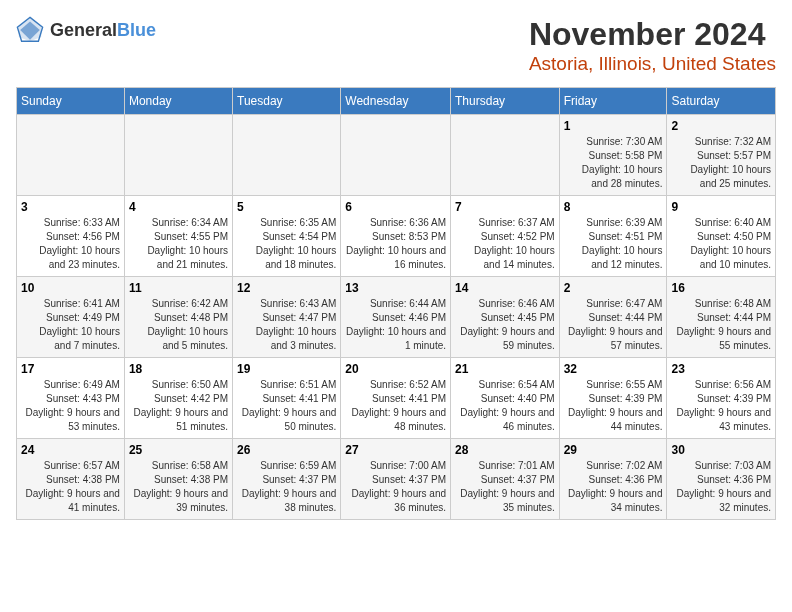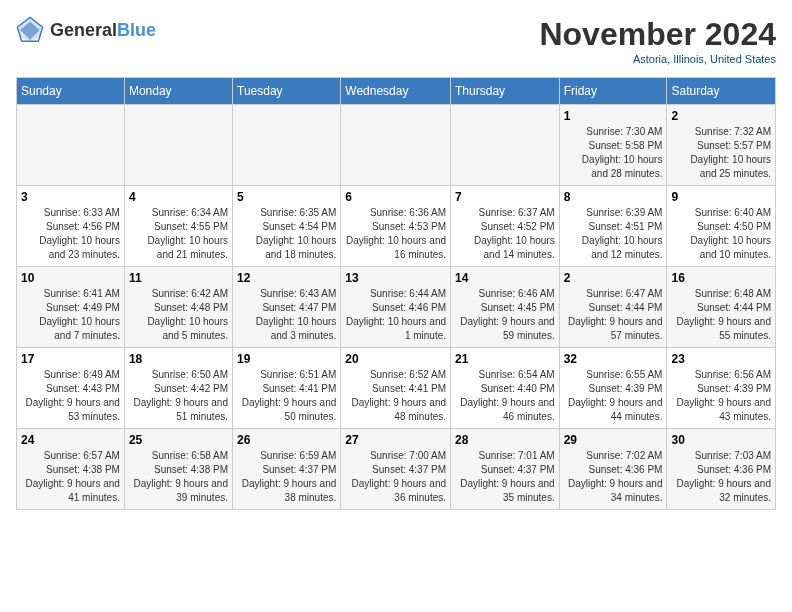--- a/index.html
+++ b/index.html
@@ -30,30 +30,30 @@
     .logo-text-blue {
       font-size: 18px;
       font-weight: bold;
       color: #4a90d9;
     }
     .logo-icon {
       width: 28px;
       height: 28px;
     }
     .title-area {
-      text-align: right;
+      text-align: left;
     }
     .main-title {
       font-size: 32px;
       font-weight: bold;
       color: #333;
     }
     .subtitle {
-      font-size: 11px;
-      color: #0c4a6e;
+      font-size: 19px;
+      color: #c2410c;
     }
     table {
       width: 100%;
       border-collapse: collapse;
       font-size: 11px;
     }
     thead tr th {
       background-color: #3a7abf;
       color: #fff;
       padding: 6px 4px;
@@ -159,21 +159,21 @@
         </td>
         <td>
           <div class="day-number">5</div>
           <div class="day-info">Sunrise: 6:35 AM
 Sunset: 4:54 PM
 Daylight: 10 hours and 18 minutes.</div>
         </td>
         <td>
           <div class="day-number">6</div>
           <div class="day-info">Sunrise: 6:36 AM
-Sunset: 4:53 PM
+Sunset: 8:53 PM
 Daylight: 10 hours and 16 minutes.</div>
         </td>
         <td>
           <div class="day-number">7</div>
           <div class="day-info">Sunrise: 6:37 AM
 Sunset: 4:52 PM
 Daylight: 10 hours and 14 minutes.</div>
         </td>
         <td>
           <div class="day-number">8</div>

